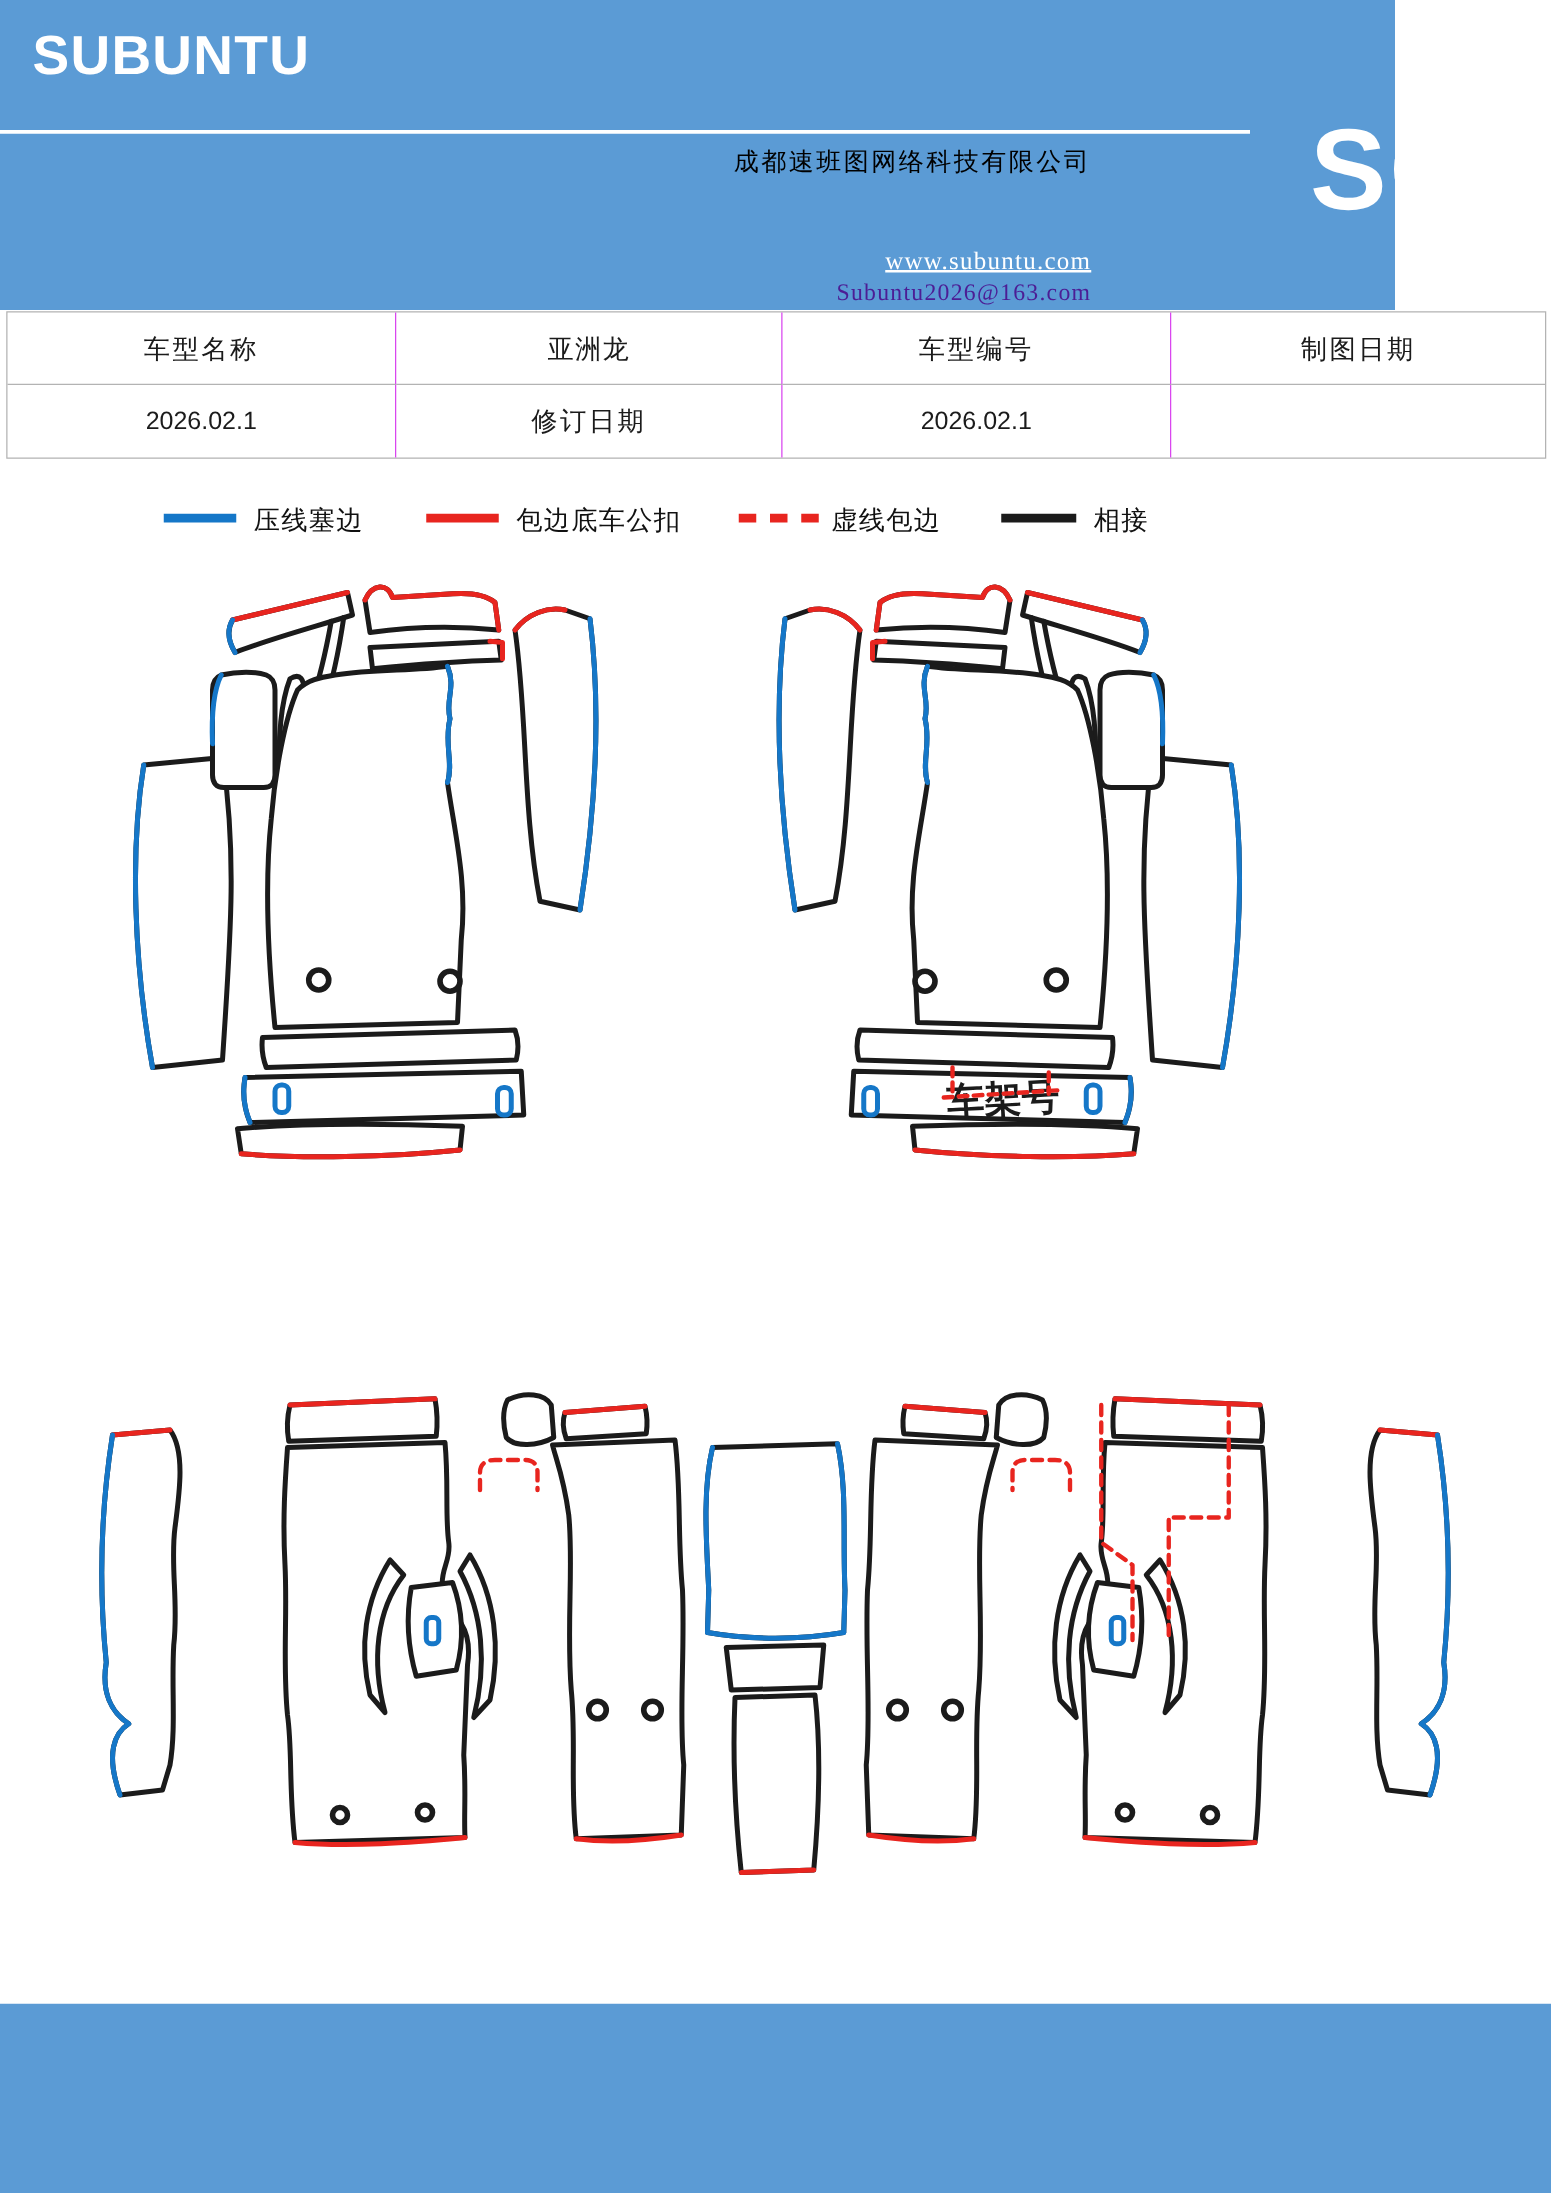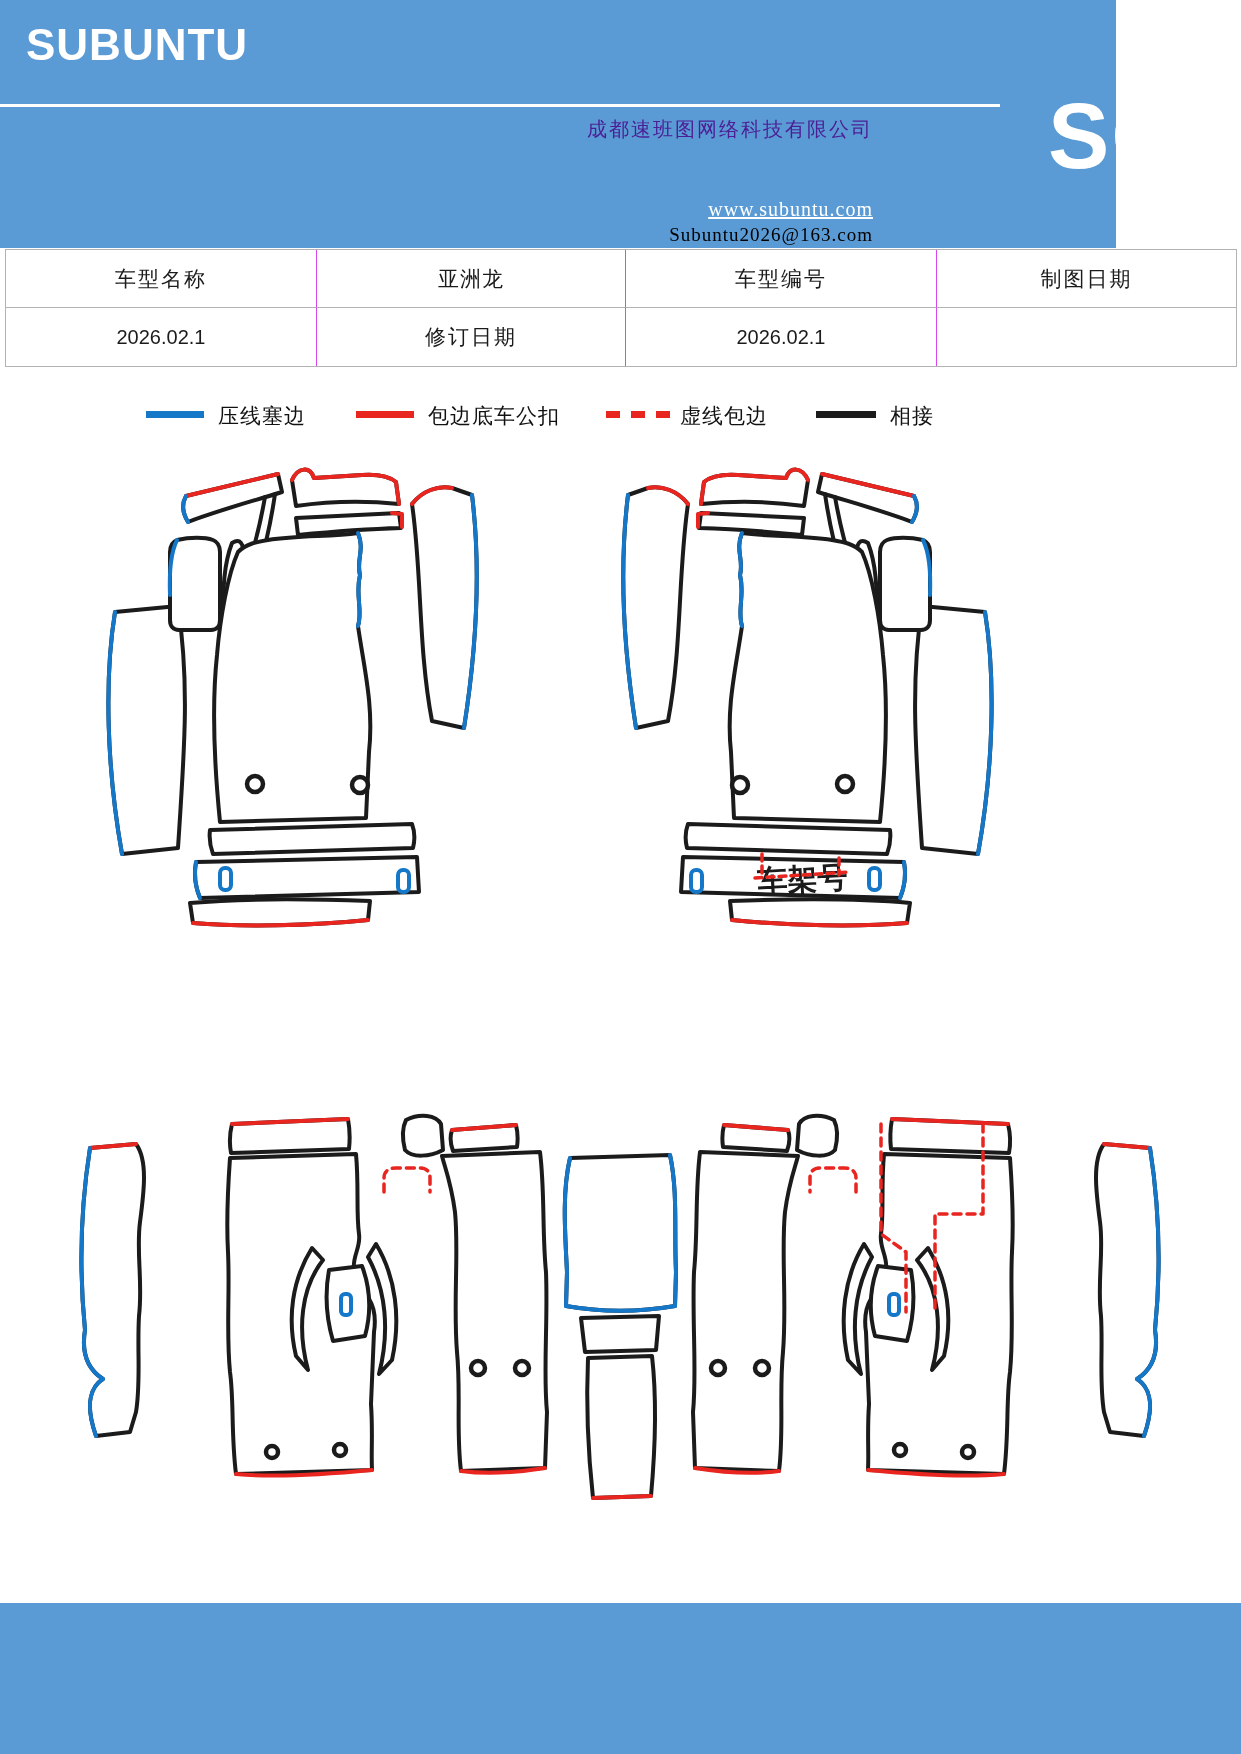--- a/index.html
+++ b/index.html
@@ -4,39 +4,39 @@
 <style>
   html,body{margin:0;padding:0;background:#fff;}
   body{width:1241px;height:1754px;position:relative;overflow:hidden;
        font-family:"Liberation Sans",sans-serif;color:#1b1b1b;}
   .abs{position:absolute;}
   
   .header{position:absolute;left:0;top:0;width:1116px;height:248px;background:#5b9bd5;}
   .brand{position:absolute;left:26px;top:20px;font:bold 44px "Liberation Sans",sans-serif;
          color:#fff;letter-spacing:1px;}
   .hline{position:absolute;left:0;top:104px;width:1000px;height:3px;background:#fff;}
-  .hcompany{position:absolute;right:243px;top:116px;font:20px "Liberation Serif",serif;color:#4c1d95;letter-spacing:2px;}
+  .hcompany{position:absolute;right:243px;top:116px;font:20px "Liberation Serif",serif;color:#000000;letter-spacing:2px;}
   .sop{position:absolute;left:1048px;top:84px;font:bold 92px "Liberation Sans",sans-serif;color:#fff;letter-spacing:2px;}
   .htitle{position:absolute;left:28px;top:176px;font:36px "Liberation Serif",serif;color:#fff;letter-spacing:2px;}
   .hsite{position:absolute;right:243px;top:198px;font:20px "Liberation Serif",serif;color:#fff;
          text-decoration:underline;letter-spacing:1px;}
-  .hmail{position:absolute;right:243px;top:224px;font:19px "Liberation Serif",serif;color:#000000;letter-spacing:1px;}
+  .hmail{position:absolute;right:243px;top:224px;font:19px "Liberation Serif",serif;color:#4c1d95;letter-spacing:1px;}
   
   .info{position:absolute;left:5px;top:249px;width:1230px;height:116px;
         border:1px solid #b3b3b3;display:grid;
         grid-template-columns:311px 309px 311px auto;grid-template-rows:58px 58px;}
   .info .cell{border-right:1px solid #d946ef;border-bottom:1px solid #b3b3b3;
         display:flex;align-items:center;justify-content:center;}
   .info .cell:nth-child(4n){border-right:none;}
   .info .cell:nth-child(n+5){border-bottom:none;}
   .lbl{font:21px "Liberation Serif",serif;letter-spacing:2px;}
   .valz{font:21px "Liberation Serif",serif;letter-spacing:1px;}
   .vals{font:500 20px "Liberation Sans",sans-serif;}
   
-  .legend{position:absolute;left:18px;top:402px;width:1046px;height:30px;}
+  .legend{position:absolute;left:3px;top:402px;width:1046px;height:30px;}
   .leg-label{position:absolute;top:0;font:21px "Liberation Serif",serif;letter-spacing:1px;color:#111;}
   .sw{position:absolute;top:9px;height:7px;}
   .sw-blue{left:128px;width:58px;background:#1577c8;}
   .sw-red{left:338px;width:58px;background:#e8251f;}
   .sw-dash{left:588px;width:64px;height:0;border-top:7px dashed #e8251f;background:none;}
   .sw-black{left:798px;width:60px;background:#1b1b1b;}
   .ll1{left:200px;} .ll2{left:410px;} .ll3{left:662px;} .ll4{left:872px;}
   
   svg{display:block;}
   

